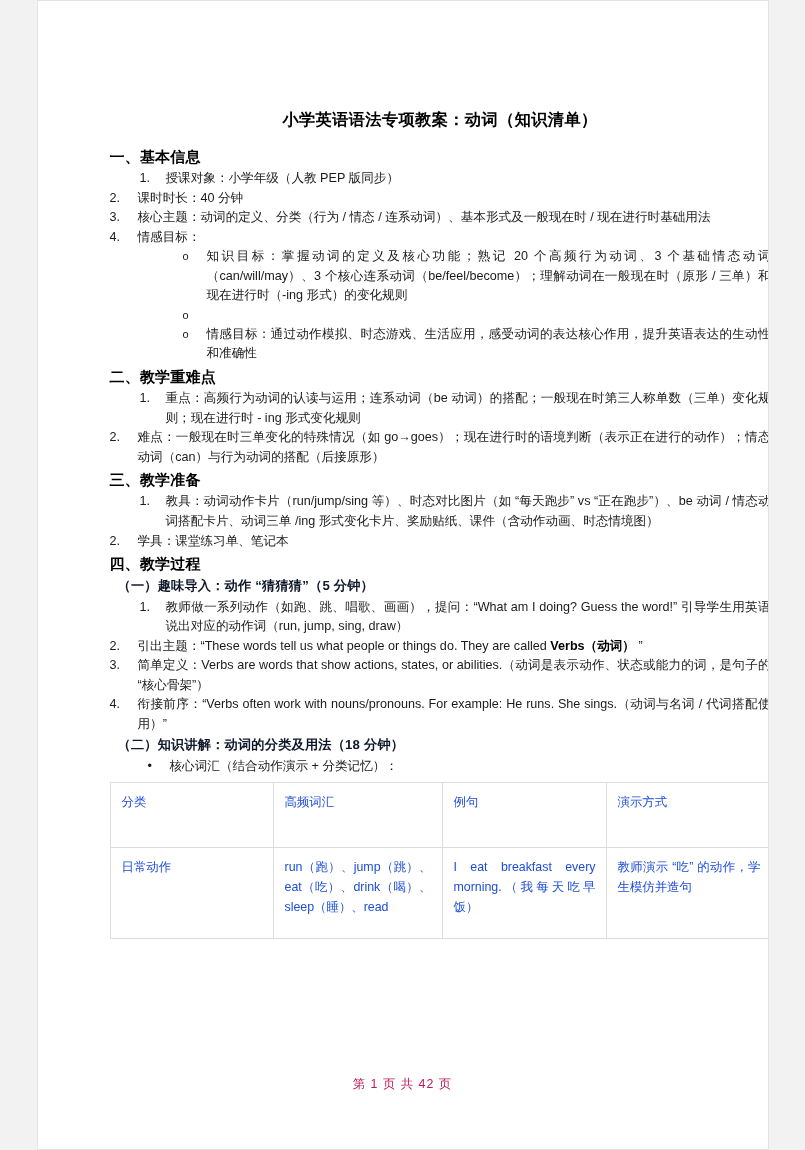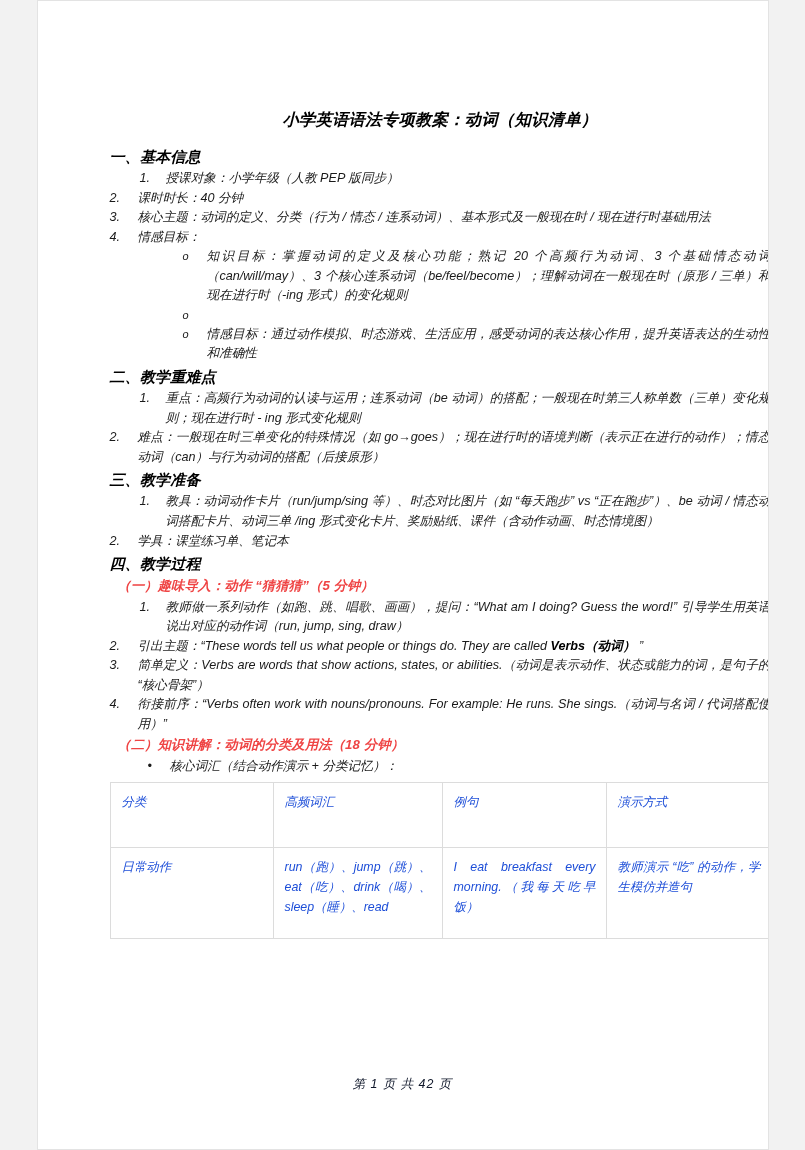--- a/index.html
+++ b/index.html
@@ -14,21 +14,20 @@
   }
   .page {
     position: relative;
     width: 732px;
     height: 1150px;
     margin: 0 auto;
     background: #ffffff;
     box-sizing: border-box;
     border: 1px solid #e3e3e3;
     overflow: hidden;
-    font-style: italic;
   }
   .sheet {
     position: absolute;
     left: 72px;
     top: 0;
     width: 661px;
     color: #1a1a1a;
     font-size: 12.6px;
     line-height: 1.55;
   }
@@ -48,21 +47,21 @@
   .h-sec {
     font-weight: bold;
     font-size: 15px;
     color: #000;
     margin: 1px 0 1px 0;
     letter-spacing: 0.2px;
   }
   .h-sub {
     font-weight: bold;
     font-size: 13.2px;
-    color: #ef4444;
+    color: #0f172a;
     margin: 1px 0 1px 0;
     padding-left: 8px;
     letter-spacing: 0.2px;
   }
   .h-sub2 {
     font-weight: bold;
     font-size: 13.2px;
     color: #000;
     margin: 1px 0 1px 0;
     letter-spacing: 0.2px;
@@ -129,21 +128,21 @@
   col.c4 { width: 165px; }
 
   
   .footer {
     position: absolute;
     left: 0;
     right: 0;
     top: 1075px;
     text-align: center;
     font-size: 12.4px;
-    color: #0f172a;
+    color: #be185d;
     letter-spacing: 1px;
   }
 </style>
 </head>
 <body>
 
 <div class="page">
   <div class="sheet">
 
     <div class="doc-title">小学英语语法专项教案：动词（知识清单）</div>

